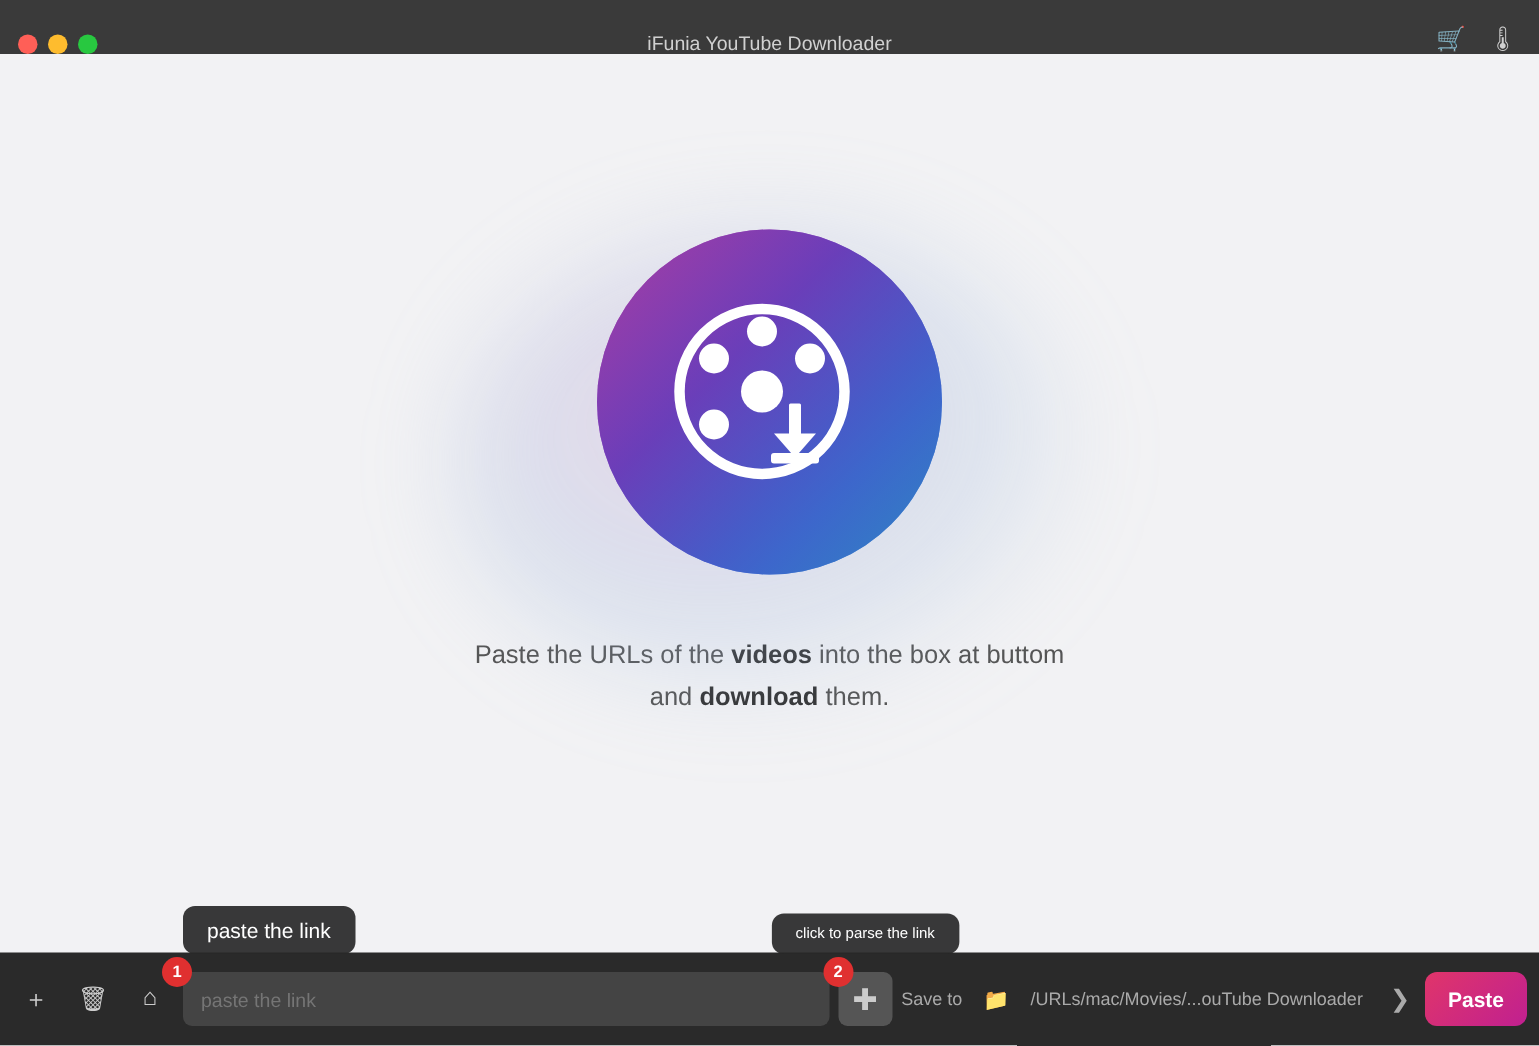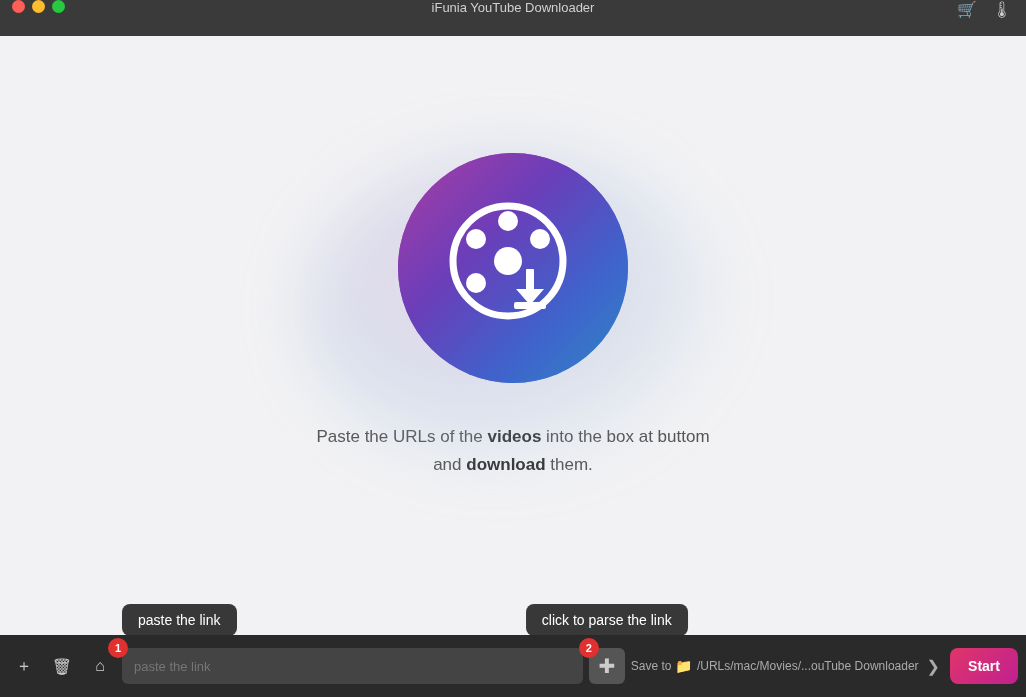--- a/index.html
+++ b/index.html
@@ -17,21 +17,21 @@
       display: flex;
       flex-direction: column;
     }
 
     
     .title-bar {
       width: 100%;
       height: 36px;
       background-color: #3a3a3a;
       display: flex;
-      align-items: flex-start;
+      align-items: flex-end;
       justify-content: center;
       position: relative;
       flex-shrink: 0;
     }
 
     .title-bar-buttons {
       position: absolute;
       left: 12px;
       display: flex;
       gap: 7px;
@@ -247,21 +247,21 @@
     
     .tooltip-parse {
       position: absolute;
       bottom: 48px;
       left: 50%;
       transform: translateX(-50%);
       background: rgba(40, 40, 40, 0.92);
       color: white;
       padding: 8px 16px;
       border-radius: 8px;
-      font-size: 14px;
+      font-size: 10px;
       white-space: nowrap;
       pointer-events: none;
     }
 
     
     .tooltip-paste {
       position: absolute;
       bottom: 48px;
       left: 0;
       background: rgba(40, 40, 40, 0.92);
@@ -269,21 +269,21 @@
       padding: 8px 16px;
       border-radius: 8px;
       font-size: 14px;
       white-space: nowrap;
       pointer-events: none;
     }
 
     .save-section {
       display: flex;
       align-items: center;
-      gap: 4px;
+      gap: 14px;
       flex-shrink: 0;
       color: #aaa;
       font-size: 12px;
     }
 
     .folder-icon {
       font-size: 14px;
     }
 
     .save-path {
@@ -400,15 +400,15 @@
   </div>
 
   <div class="save-section">
     <span>Save to</span>
     <span class="folder-icon">📁</span>
     <span class="save-path">/URLs/mac/Movies/...ouTube Downloader</span>
     <button class="arrow-btn">❯</button>
   </div>
 
   <button class="start-btn">
-    <span>Start</span>
+    <span>Paste</span>
   </button>
 </div>
 
 </body></html>

